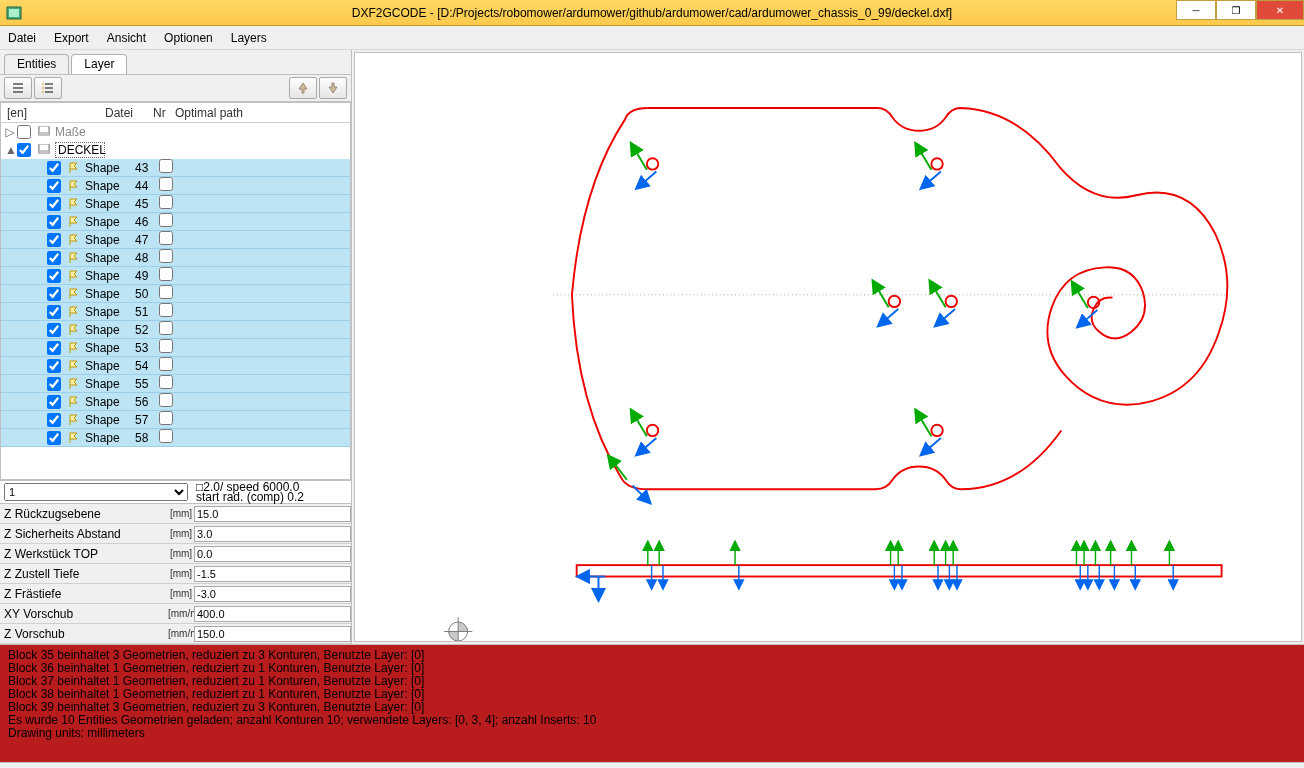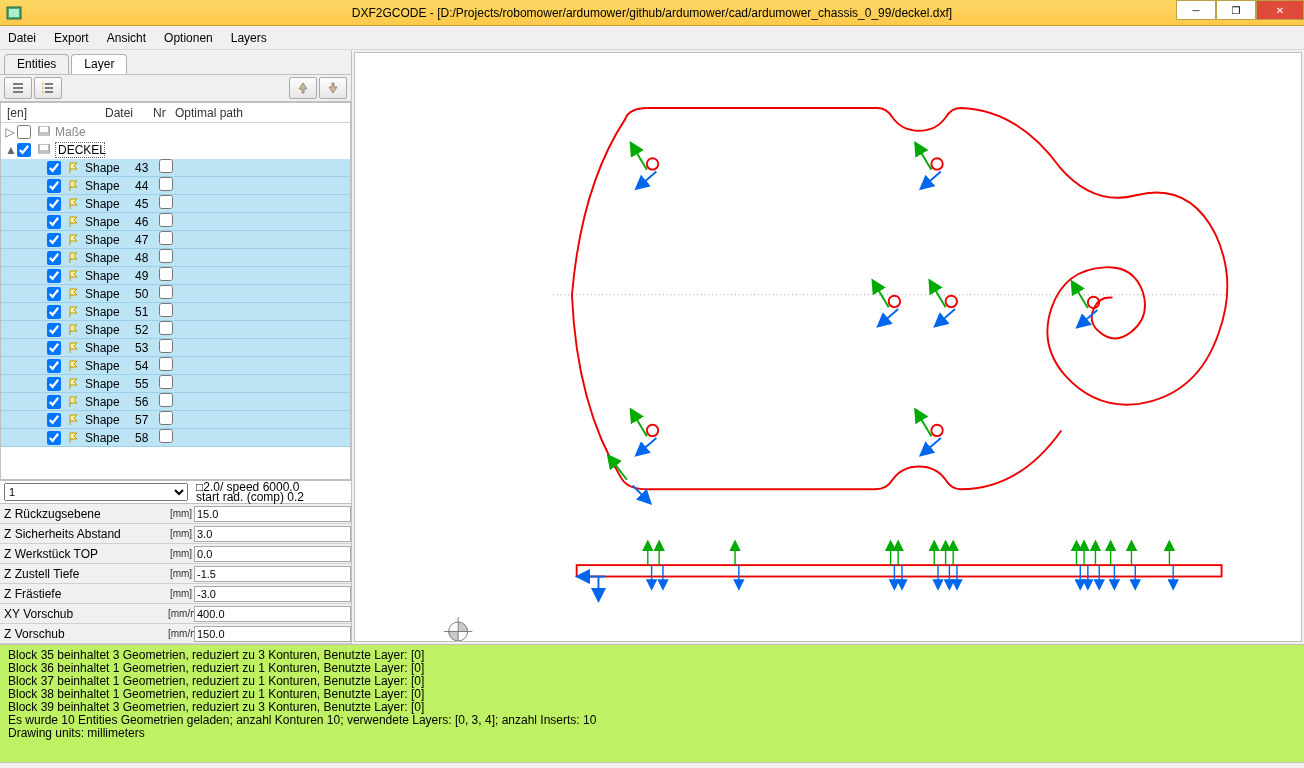--- a/index.html
+++ b/index.html
@@ -40,21 +40,21 @@
 .selectrow { display: flex; align-items: center; height: 24px; border: 1px solid #c0c0c0; border-left: none; border-right: none; background: #fff; padding: 0 4px; }
 .selectrow select { width: 184px; height: 18px; font-size: 11px; }
 .selectrow .info { font-size: 9px; line-height: 10px; margin-left: 8px; }
 .params { background: #f0f0f0; font-size: 11px; }
 .prow { display: flex; align-items: center; height: 20px; border-bottom: 1px solid #d0d0d0; }
 .prow .plabel { width: 168px; padding-left: 4px; }
 .prow .punit { width: 26px; font-size: 10px; text-align: center; color: #333; }
 .prow input { flex: 1; height: 16px; border: 1px solid #aaa; padding: 0 2px; font-size: 11px; }
 .canvas { flex: 1; background: #fff; border: 1px solid #c0c0c0; position: relative; margin: 2px; }
 .canvas svg { width: 100%; height: 100%; }
-.log { height: 118px; border-top: 1px solid #c0c0c0; background: #bef264; padding: 4px 8px; font-size: 11px; line-height: 13px; overflow-y: scroll; }
+.log { height: 118px; border-top: 1px solid #c0c0c0; background: #b91c1c; padding: 4px 8px; font-size: 11px; line-height: 13px; overflow-y: scroll; }
 .log::-webkit-scrollbar { width: 17px; }
 .log::-webkit-scrollbar-track { background: #f0f0f0; }
 .log::-webkit-scrollbar-thumb { background: #c0c0c0; border: 1px solid #a0a0a0; }
 .statusbar { height: 6px; background: #f0f0f0; border-top: 1px solid #c0c0c0; }
 </style>
 </head>
 <body>
 
 <div class="titlebar">
   <div class="icon">

